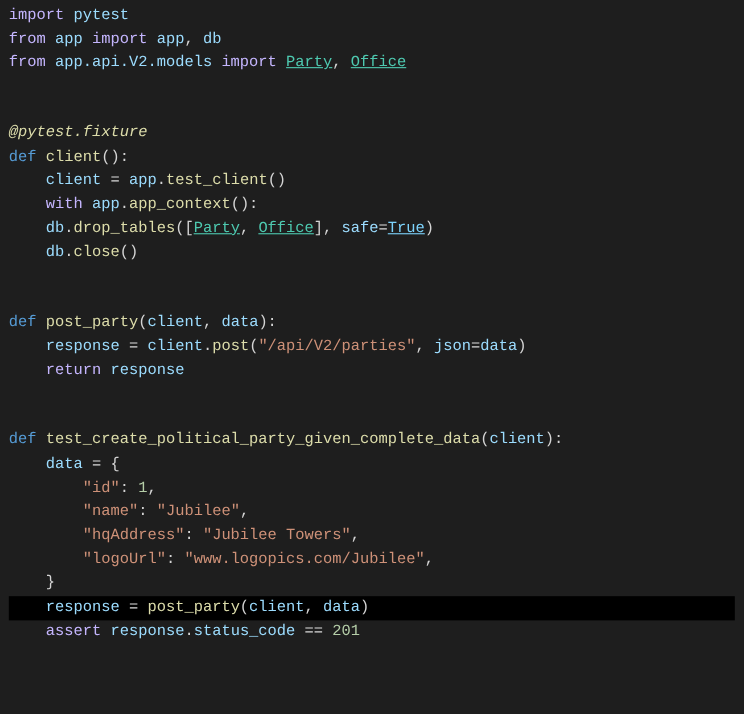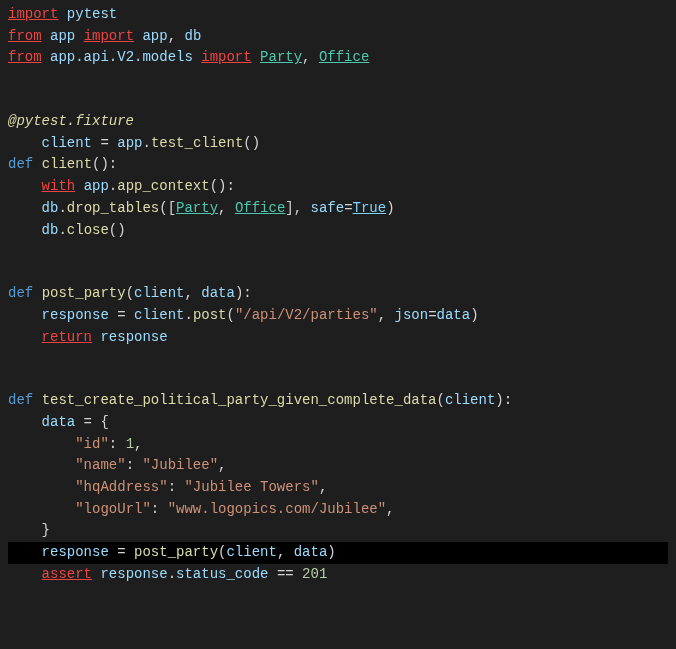--- a/index.html
+++ b/index.html
@@ -10,21 +10,21 @@
       line-height: 1.55;
       color: #d4d4d4;
       padding: 4px 8px;
       width: 676px;
       overflow: hidden;
     }
     .line {
       white-space: pre;
       min-height: 21px;
     }
-    .kw { color: #ef4444; text-decoration: underline; }
+    .kw { color: #c4b5fd; }
     .def { color: #569cd6; }
     .fn { color: #dcdcaa; }
     .cls { color: #4ec9b0; text-decoration: underline; }
     .str { color: #ce9178; }
     .num { color: #b5cea8; }
     .const { color: #7dd3fc; text-decoration: underline; }
     .var { color: #9cdcfe; }
     .decorator { color: #dcdcaa; font-style: italic; }
     .highlight {
       background: #000000;
@@ -35,22 +35,22 @@
 </head>
 <body>
 
 <div>
 <div class="line"><span class="kw">import</span> <span class="var">pytest</span></div>
 <div class="line"><span class="kw">from</span> <span class="var">app</span> <span class="kw">import</span> <span class="var">app</span><span>, </span><span class="var">db</span></div>
 <div class="line"><span class="kw">from</span> <span class="var">app.api.V2.models</span> <span class="kw">import</span> <span class="cls">Party</span><span>, </span><span class="cls">Office</span></div>
 <div class="line"></div>
 <div class="line"></div>
 <div class="line"><span class="decorator">@pytest.fixture</span></div>
+<div class="line"><span class="def">def</span> <span class="fn">client</span><span>():</span></div>
 <div class="line">    <span class="var">client</span><span> = </span><span class="var">app</span><span>.</span><span class="fn">test_client</span><span>()</span></div>
-<div class="line"><span class="def">def</span> <span class="fn">client</span><span>():</span></div>
 <div class="line">    <span class="kw">with</span> <span class="var">app</span><span>.</span><span class="fn">app_context</span><span>():</span></div>
 <div class="line">    <span class="var">db</span><span>.</span><span class="fn">drop_tables</span><span>([</span><span class="cls">Party</span><span>, </span><span class="cls">Office</span><span>], </span><span class="var">safe</span><span>=</span><span class="const">True</span><span>)</span></div>
 <div class="line">    <span class="var">db</span><span>.</span><span class="fn">close</span><span>()</span></div>
 <div class="line"></div>
 <div class="line"></div>
 <div class="line"><span class="def">def</span> <span class="fn">post_party</span><span>(</span><span class="var">client</span><span>, </span><span class="var">data</span><span>):</span></div>
 <div class="line">    <span class="var">response</span><span> = </span><span class="var">client</span><span>.</span><span class="fn">post</span><span>(</span><span class="str">"/api/V2/parties"</span><span>, </span><span class="var">json</span><span>=</span><span class="var">data</span><span>)</span></div>
 <div class="line">    <span class="kw">return</span> <span class="var">response</span></div>
 <div class="line"></div>
 <div class="line"></div>

